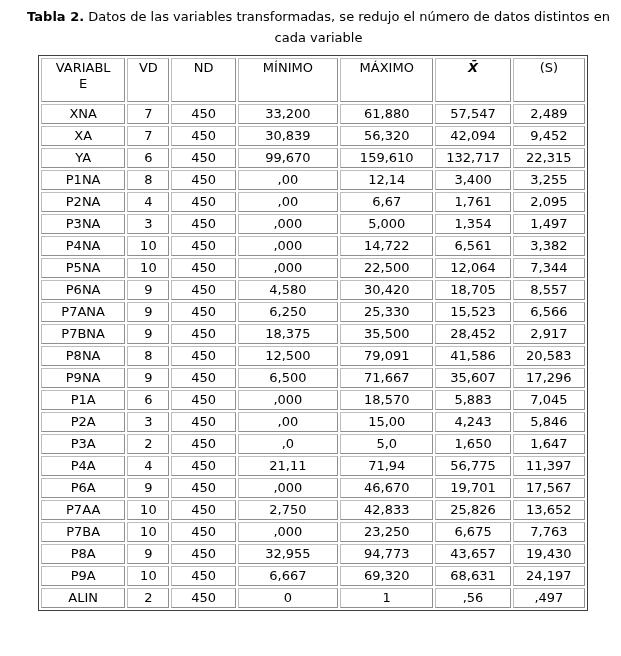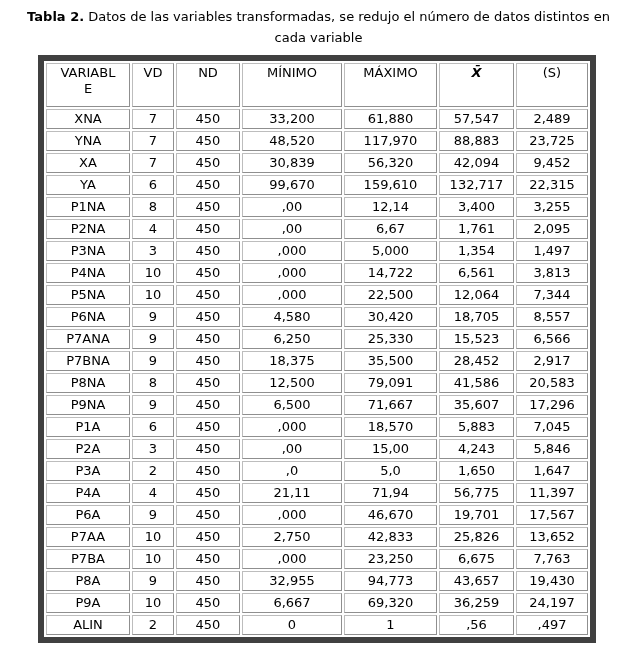--- a/index.html
+++ b/index.html
@@ -22,21 +22,21 @@
     line-height: 21px;
     margin-left: 16px;
   }
   .caption .bold { font-weight: bold; }
   table.data-table {
     border-collapse: separate;
     border-spacing: 2px;
     margin: 7px 0 0 38px;
     width: 550px;
     table-layout: fixed;
-    border: 6px solid #404040;
+    border: 1px solid #404040;
     background: #ffffff;
     font-size: 13px;
   }
   col.c-variable { width: 84px; }
   col.c-vd       { width: 42px; }
   col.c-nd       { width: 64px; }
   col.c-minimo   { width: 100px; }
   col.c-maximo   { width: 93px; }
   col.c-media    { width: 75px; }
   col.c-s        { width: 72px; }
@@ -102,29 +102,20 @@
         <tr>
           <td>XNA</td>
           <td>7</td>
           <td>450</td>
           <td>33,200</td>
           <td>61,880</td>
           <td>57,547</td>
           <td>2,489</td>
         </tr>
         <tr>
-          <td>YNA</td>
-          <td>7</td>
-          <td>450</td>
-          <td>48,520</td>
-          <td>117,970</td>
-          <td>88,883</td>
-          <td>23,725</td>
-        </tr>
-        <tr>
           <td>XA</td>
           <td>7</td>
           <td>450</td>
           <td>30,839</td>
           <td>56,320</td>
           <td>42,094</td>
           <td>9,452</td>
         </tr>
         <tr>
           <td>YA</td>
@@ -162,21 +153,21 @@
           <td>1,354</td>
           <td>1,497</td>
         </tr>
         <tr>
           <td>P4NA</td>
           <td>10</td>
           <td>450</td>
           <td>,000</td>
           <td>14,722</td>
           <td>6,561</td>
-          <td>3,813</td>
+          <td>3,382</td>
         </tr>
         <tr>
           <td>P5NA</td>
           <td>10</td>
           <td>450</td>
           <td>,000</td>
           <td>22,500</td>
           <td>12,064</td>
           <td>7,344</td>
         </tr>
@@ -296,21 +287,21 @@
           <td>94,773</td>
           <td>43,657</td>
           <td>19,430</td>
         </tr>
         <tr>
           <td>P9A</td>
           <td>10</td>
           <td>450</td>
           <td>6,667</td>
           <td>69,320</td>
-          <td>36,259</td>
+          <td>68,631</td>
           <td>24,197</td>
         </tr>
         <tr>
           <td>ALIN</td>
           <td>2</td>
           <td>450</td>
           <td>0</td>
           <td>1</td>
           <td>,56</td>
           <td>,497</td>

